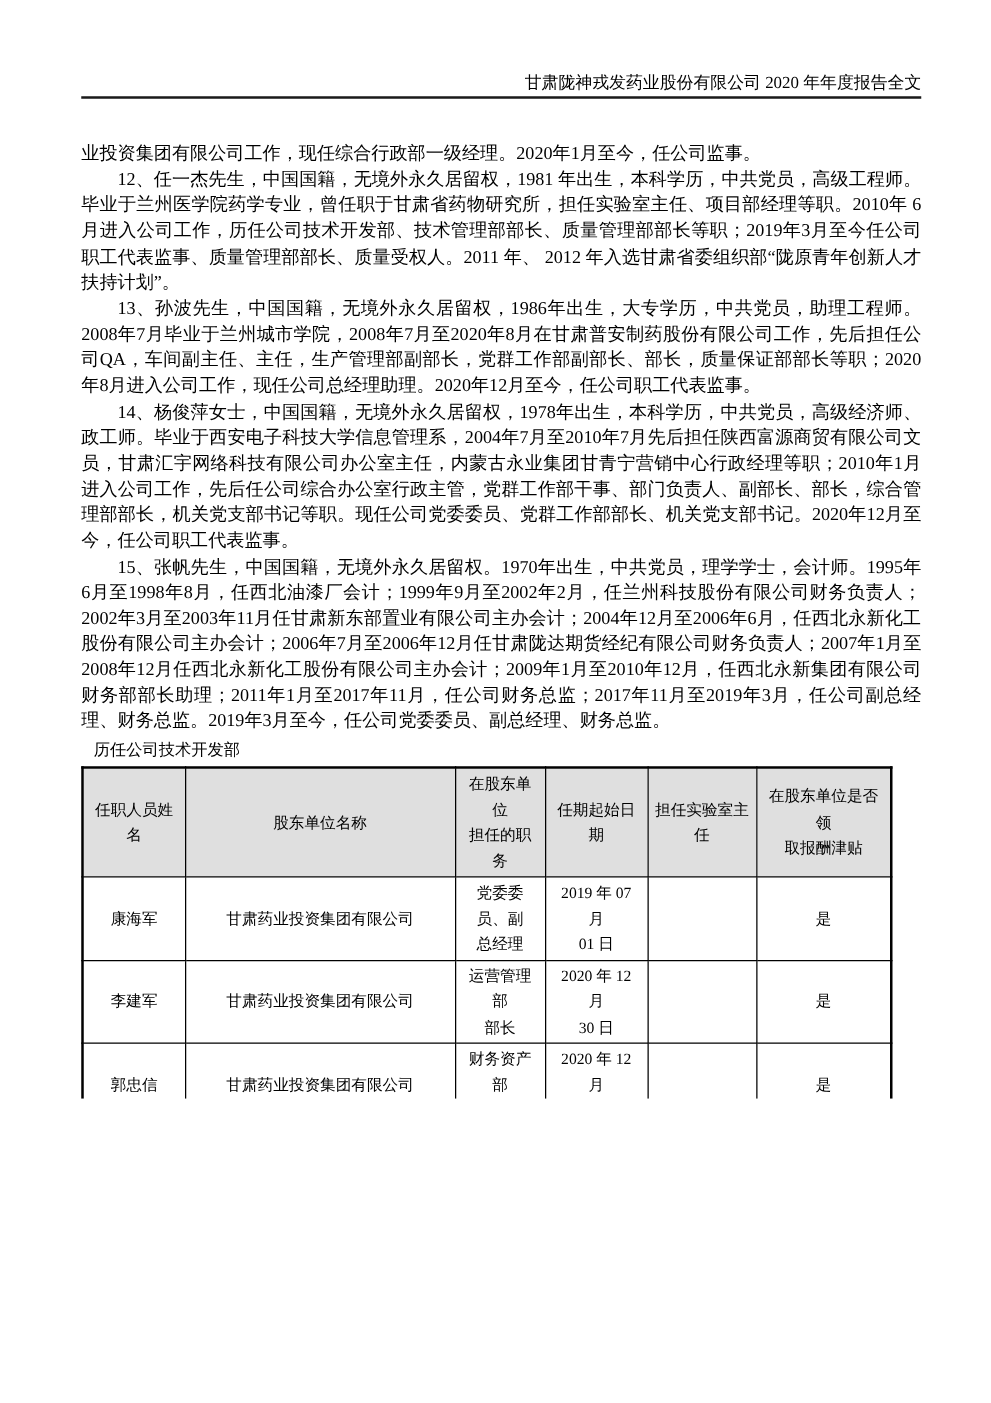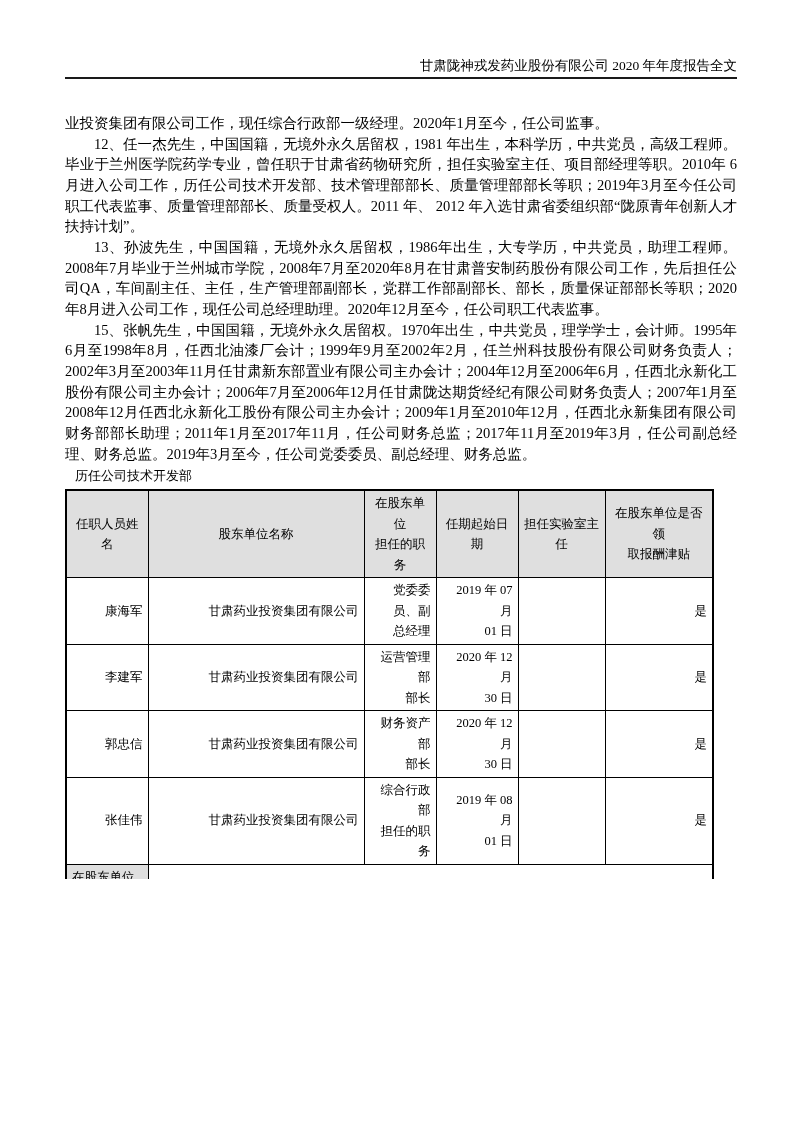--- a/index.html
+++ b/index.html
@@ -70,21 +70,21 @@
     overflow: hidden;
     font-weight: normal;
   }
   table.shareholder-table { border: 2px solid #000; }
   thead th {
     background: #dfdfdf;
     text-align: center;
     vertical-align: middle;
   }
   tbody td {
-    text-align: right;
+    text-align: center;
     vertical-align: middle;
     background: #fff;
   }
   tbody th.row-label {
     background: #dfdfdf;
     text-align: left;
     vertical-align: middle;
   }
   .preline { white-space: pre-line; }
   .page-number {
@@ -100,20 +100,21 @@
 <div class="page">
 
   <div class="page-header">
     <span>甘肃陇神戎发药业股份有限公司 2020 年年度报告全文</span>
   </div>
 
   <div class="content">
     <p class="para noindent">业投资集团有限公司工作，现任综合行政部一级经理。2020年1月至今，任公司监事。</p>
     <p class="para">12、任一杰先生，中国国籍，无境外永久居留权，1981 年出生，本科学历，中共党员，高级工程师。毕业于兰州医学院药学专业，曾任职于甘肃省药物研究所，担任实验室主任、项目部经理等职。2010年 6月进入公司工作，历任公司技术开发部、技术管理部部长、质量管理部部长等职；2019年3月至今任公司职工代表监事、质量管理部部长、质量受权人。2011 年、 2012 年入选甘肃省委组织部“陇原青年创新人才扶持计划”。</p>
     <p class="para">13、孙波先生，中国国籍，无境外永久居留权，1986年出生，大专学历，中共党员，助理工程师。2008年7月毕业于兰州城市学院，2008年7月至2020年8月在甘肃普安制药股份有限公司工作，先后担任公司QA，车间副主任、主任，生产管理部副部长，党群工作部副部长、部长，质量保证部部长等职；2020年8月进入公司工作，现任公司总经理助理。2020年12月至今，任公司职工代表监事。</p>
+    <p class="para">14、杨俊萍女士，中国国籍，无境外永久居留权，1978年出生，本科学历，中共党员，高级经济师、政工师。毕业于西安电子科技大学信息管理系，2004年7月至2010年7月先后担任陕西富源商贸有限公司文员，甘肃汇宇网络科技有限公司办公室主任，内蒙古永业集团甘青宁营销中心行政经理等职；2010年1月进入公司工作，先后任公司综合办公室行政主管，党群工作部干事、部门负责人、副部长、部长，综合管理部部长，机关党支部书记等职。现任公司党委委员、党群工作部部长、机关党支部书记。2020年12月至今，任公司职工代表监事。</p>
     <p class="para">15、张帆先生，中国国籍，无境外永久居留权。1970年出生，中共党员，理学学士，会计师。1995年6月至1998年8月，任西北油漆厂会计；1999年9月至2002年2月，任兰州科技股份有限公司财务负责人；2002年3月至2003年11月任甘肃新东部置业有限公司主办会计；2004年12月至2006年6月，任西北永新化工股份有限公司主办会计；2006年7月至2006年12月任甘肃陇达期货经纪有限公司财务负责人；2007年1月至2008年12月任西北永新化工股份有限公司主办会计；2009年1月至2010年12月，任西北永新集团有限公司财务部部长助理；2011年1月至2017年11月，任公司财务总监；2017年11月至2019年3月，任公司副总经理、财务总监。2019年3月至今，任公司党委委员、副总经理、财务总监。</p>
 
     <div class="section-title">历任公司技术开发部</div>
 
 
     <table class="shareholder-table">
       <colgroup>
         <col style="width:82px">
         <col style="width:216px">
         <col style="width:72px">

